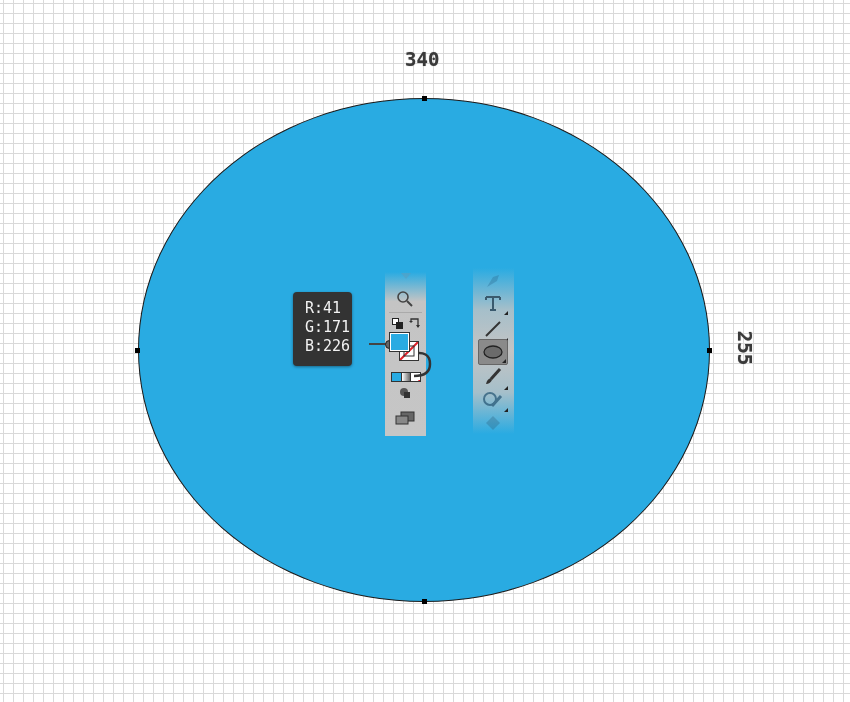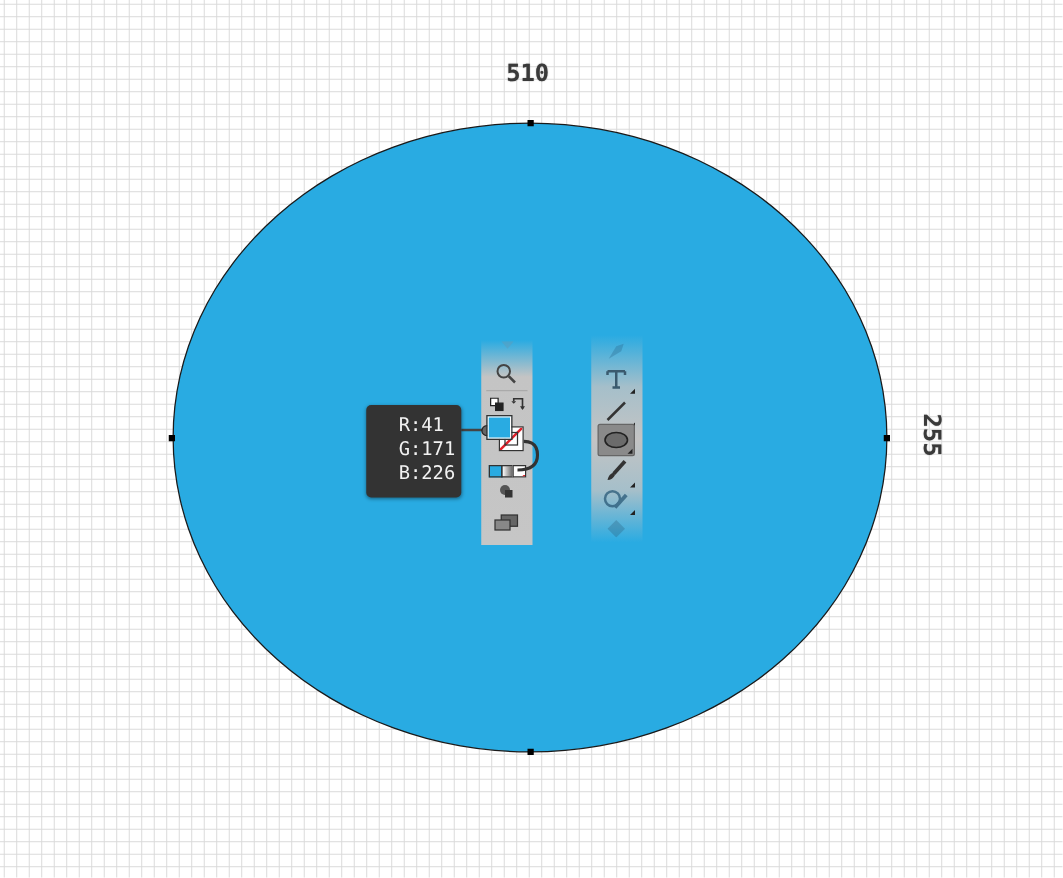--- a/index.html
+++ b/index.html
@@ -37,43 +37,43 @@
     background: linear-gradient(to bottom, rgba(200,200,200,0) 0%, rgba(196,196,196,0.8) 25%, #c4c4c4 50%, rgba(196,196,196,0.8) 75%, rgba(200,200,200,0) 100%);
   }
   .tool { position: absolute; display: flex; align-items: center; justify-content: center; }
   .tool svg { display: block; }
   .tri {
     position: absolute; width: 0; height: 0;
     border-left: 4px solid transparent; border-bottom: 4px solid #222;
   }
 
   .tooltip {
-    position: absolute; left: 293px; top: 324px; width: 76px; height: 74px;
+    position: absolute; left: 293px; top: 292px; width: 59px; height: 74px;
     background: #333333; border-radius: 4px; box-shadow: 0 1px 3px rgba(0,0,0,0.4);
     color: #f2f2f2; font-family: "DejaVu Sans Mono", monospace; font-size: 15px;
-    line-height: 19px; padding: 7px 0 0 26px; box-sizing: border-box;
+    line-height: 19px; padding: 7px 0 0 12px; box-sizing: border-box;
   }
   .connector { position: absolute; left: 369px; top: 343px; width: 20px; height: 2px; background: #444; }
   .connector-dot {
     position: absolute; left: 385px; top: 340px; width: 7px; height: 7px;
     border-radius: 50%; background: #666; border: 1px solid #222;
   }
 </style>
 </head>
 <body>
 
 <div style="position:absolute;inset:0;"></div>
 
 <div class="ellipse" id="ellipse" style="background: rgb(41, 171, 226); border-color: rgb(26, 26, 26);"></div>
 <div class="anchor" style="left:422px;top:96px;"></div>
 <div class="anchor" style="left:422px;top:599px;"></div>
 <div class="anchor" style="left:135px;top:348px;"></div>
 <div class="anchor" style="left:707px;top:348px;"></div>
 
-<div class="dim dim-w">510</div>
+<div class="dim dim-w">340</div>
 <div class="dim dim-h">255</div>
 
 <div class="panel panel-left">
   <div class="tool" style="left:12px;top:0px;width:18px;height:10px;">
     <svg width="14" height="8">
         <path d="M2 0 L7 6 L12 0" fill="#5a9fc0" opacity="0.6"></path>
       </svg>
   </div>
   <div class="tool" style="left:8px;top:16px;width:24px;height:22px;">
     <svg width="18" height="18">

